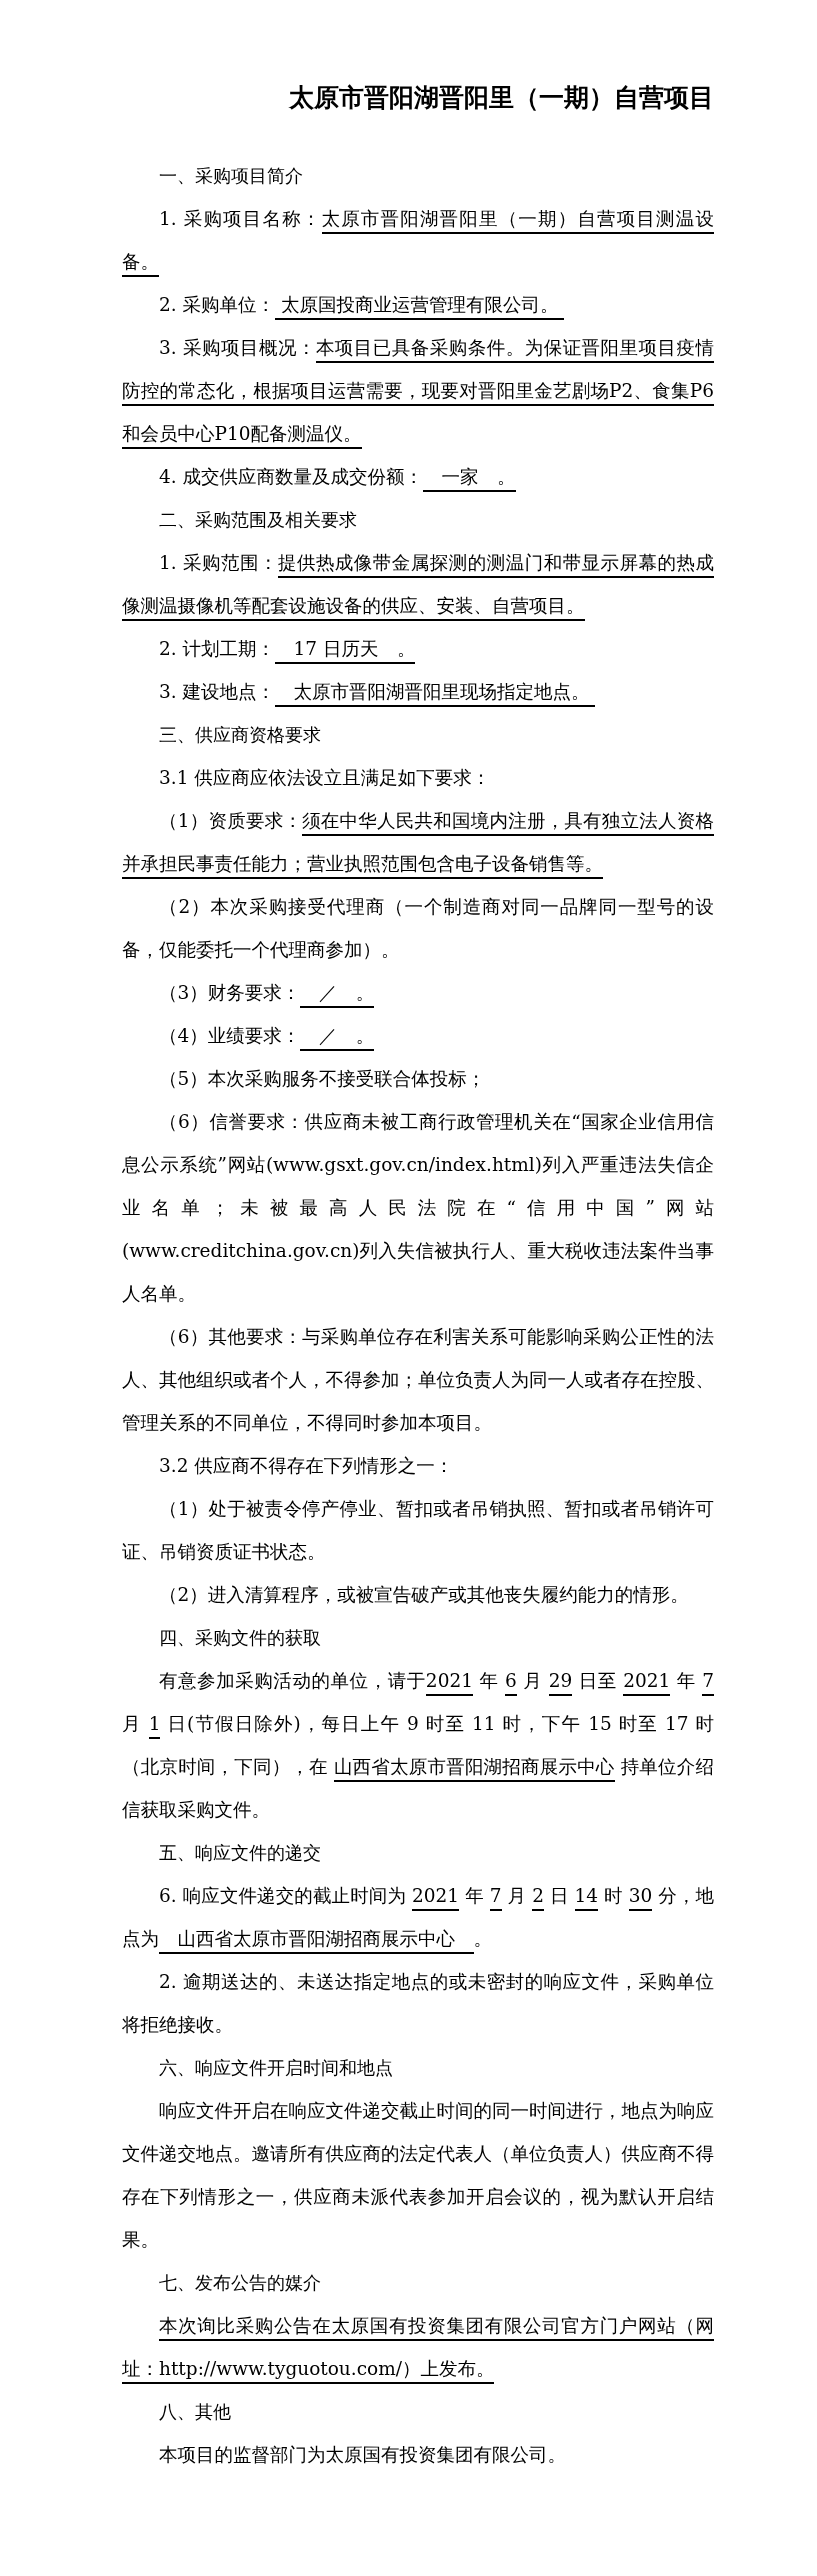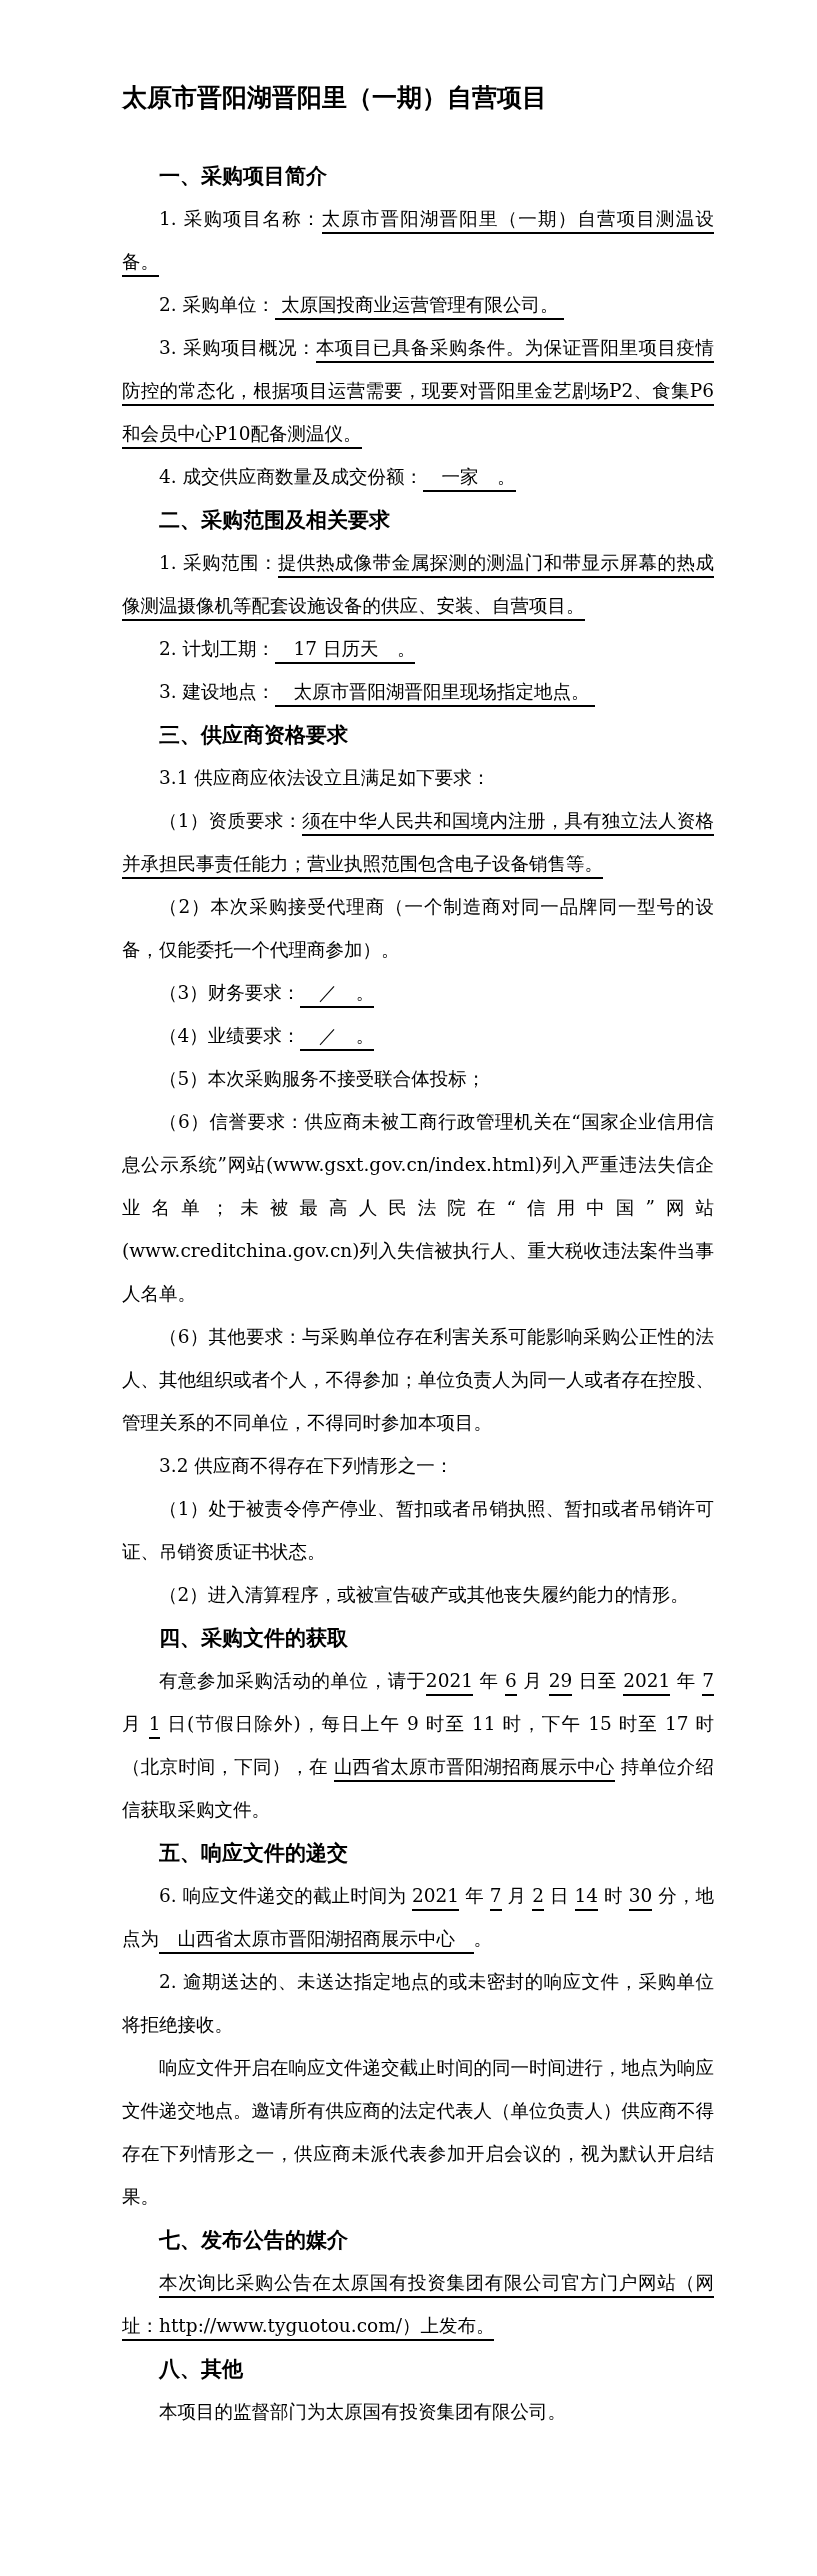--- a/index.html
+++ b/index.html
@@ -14,30 +14,30 @@
     padding:71px 104px 0 122px;
     font-family:"DejaVu Serif","Liberation Serif",serif;
     color:#000000;
     font-size:18.5px;
   }
   .title-block{margin-bottom:29px;}
   .title{
     font-size:25px;
     font-weight:700;
     line-height:54px;
-    text-align:left;
+    text-align:right;
     text-indent:0;
   }
   .heading,.para{
     line-height:43px;
     text-indent:37px;
     text-align:justify;
     margin:0;
   }
-  .heading{font-weight:700;font-size:21px;}
+  .heading{font-weight:400;font-size:18px;}
   .u{
     border-bottom:2.1px solid #000000;
     padding-bottom:3.1px;
   }
 </style>
 </head>
 <body>
 
 <div class="page">
 
@@ -91,20 +91,21 @@
   <div class="heading">四、采购文件的获取</div>
 
   <div class="para"><span>有意参加采购活动的单位，请于</span><span class="u">2021</span><span> 年 </span><span class="u">6</span><span> 月 </span><span class="u">29</span><span> 日至 </span><span class="u">2021</span><span> 年 </span><span class="u">7</span><span> 月 </span><span class="u">1</span><span> 日(节假日除外)，每日上午 9 时至 11 时，下午 15 时至 17 时（北京时间，下同），在 </span><span class="u">山西省太原市晋阳湖招商展示中心</span><span> 持单位介绍信获取采购文件。</span></div>
 
   <div class="heading">五、响应文件的递交</div>
 
   <div class="para"><span>6. 响应文件递交的截止时间为 </span><span class="u">2021</span><span> 年 </span><span class="u">7</span><span> 月 </span><span class="u">2</span><span> 日 </span><span class="u">14</span><span> 时 </span><span class="u">30</span><span> 分，地点为</span><span class="u">　山西省太原市晋阳湖招商展示中心　</span><span>。</span></div>
 
   <div class="para">2. 逾期送达的、未送达指定地点的或未密封的响应文件，采购单位将拒绝接收。</div>
 
+  <div class="heading">六、响应文件开启时间和地点</div>
 
   <div class="para">响应文件开启在响应文件递交截止时间的同一时间进行，地点为响应文件递交地点。邀请所有供应商的法定代表人（单位负责人）供应商不得存在下列情形之一，供应商未派代表参加开启会议的，视为默认开启结果。</div>
 
   <div class="heading">七、发布公告的媒介</div>
 
   <div class="para"><span class="u">本次询比采购公告在太原国有投资集团有限公司官方门户网站（网址：http://www.tyguotou.com/）上发布。</span></div>
 
   <div class="heading">八、其他</div>
 
   <div class="para">本项目的监督部门为太原国有投资集团有限公司。</div>

